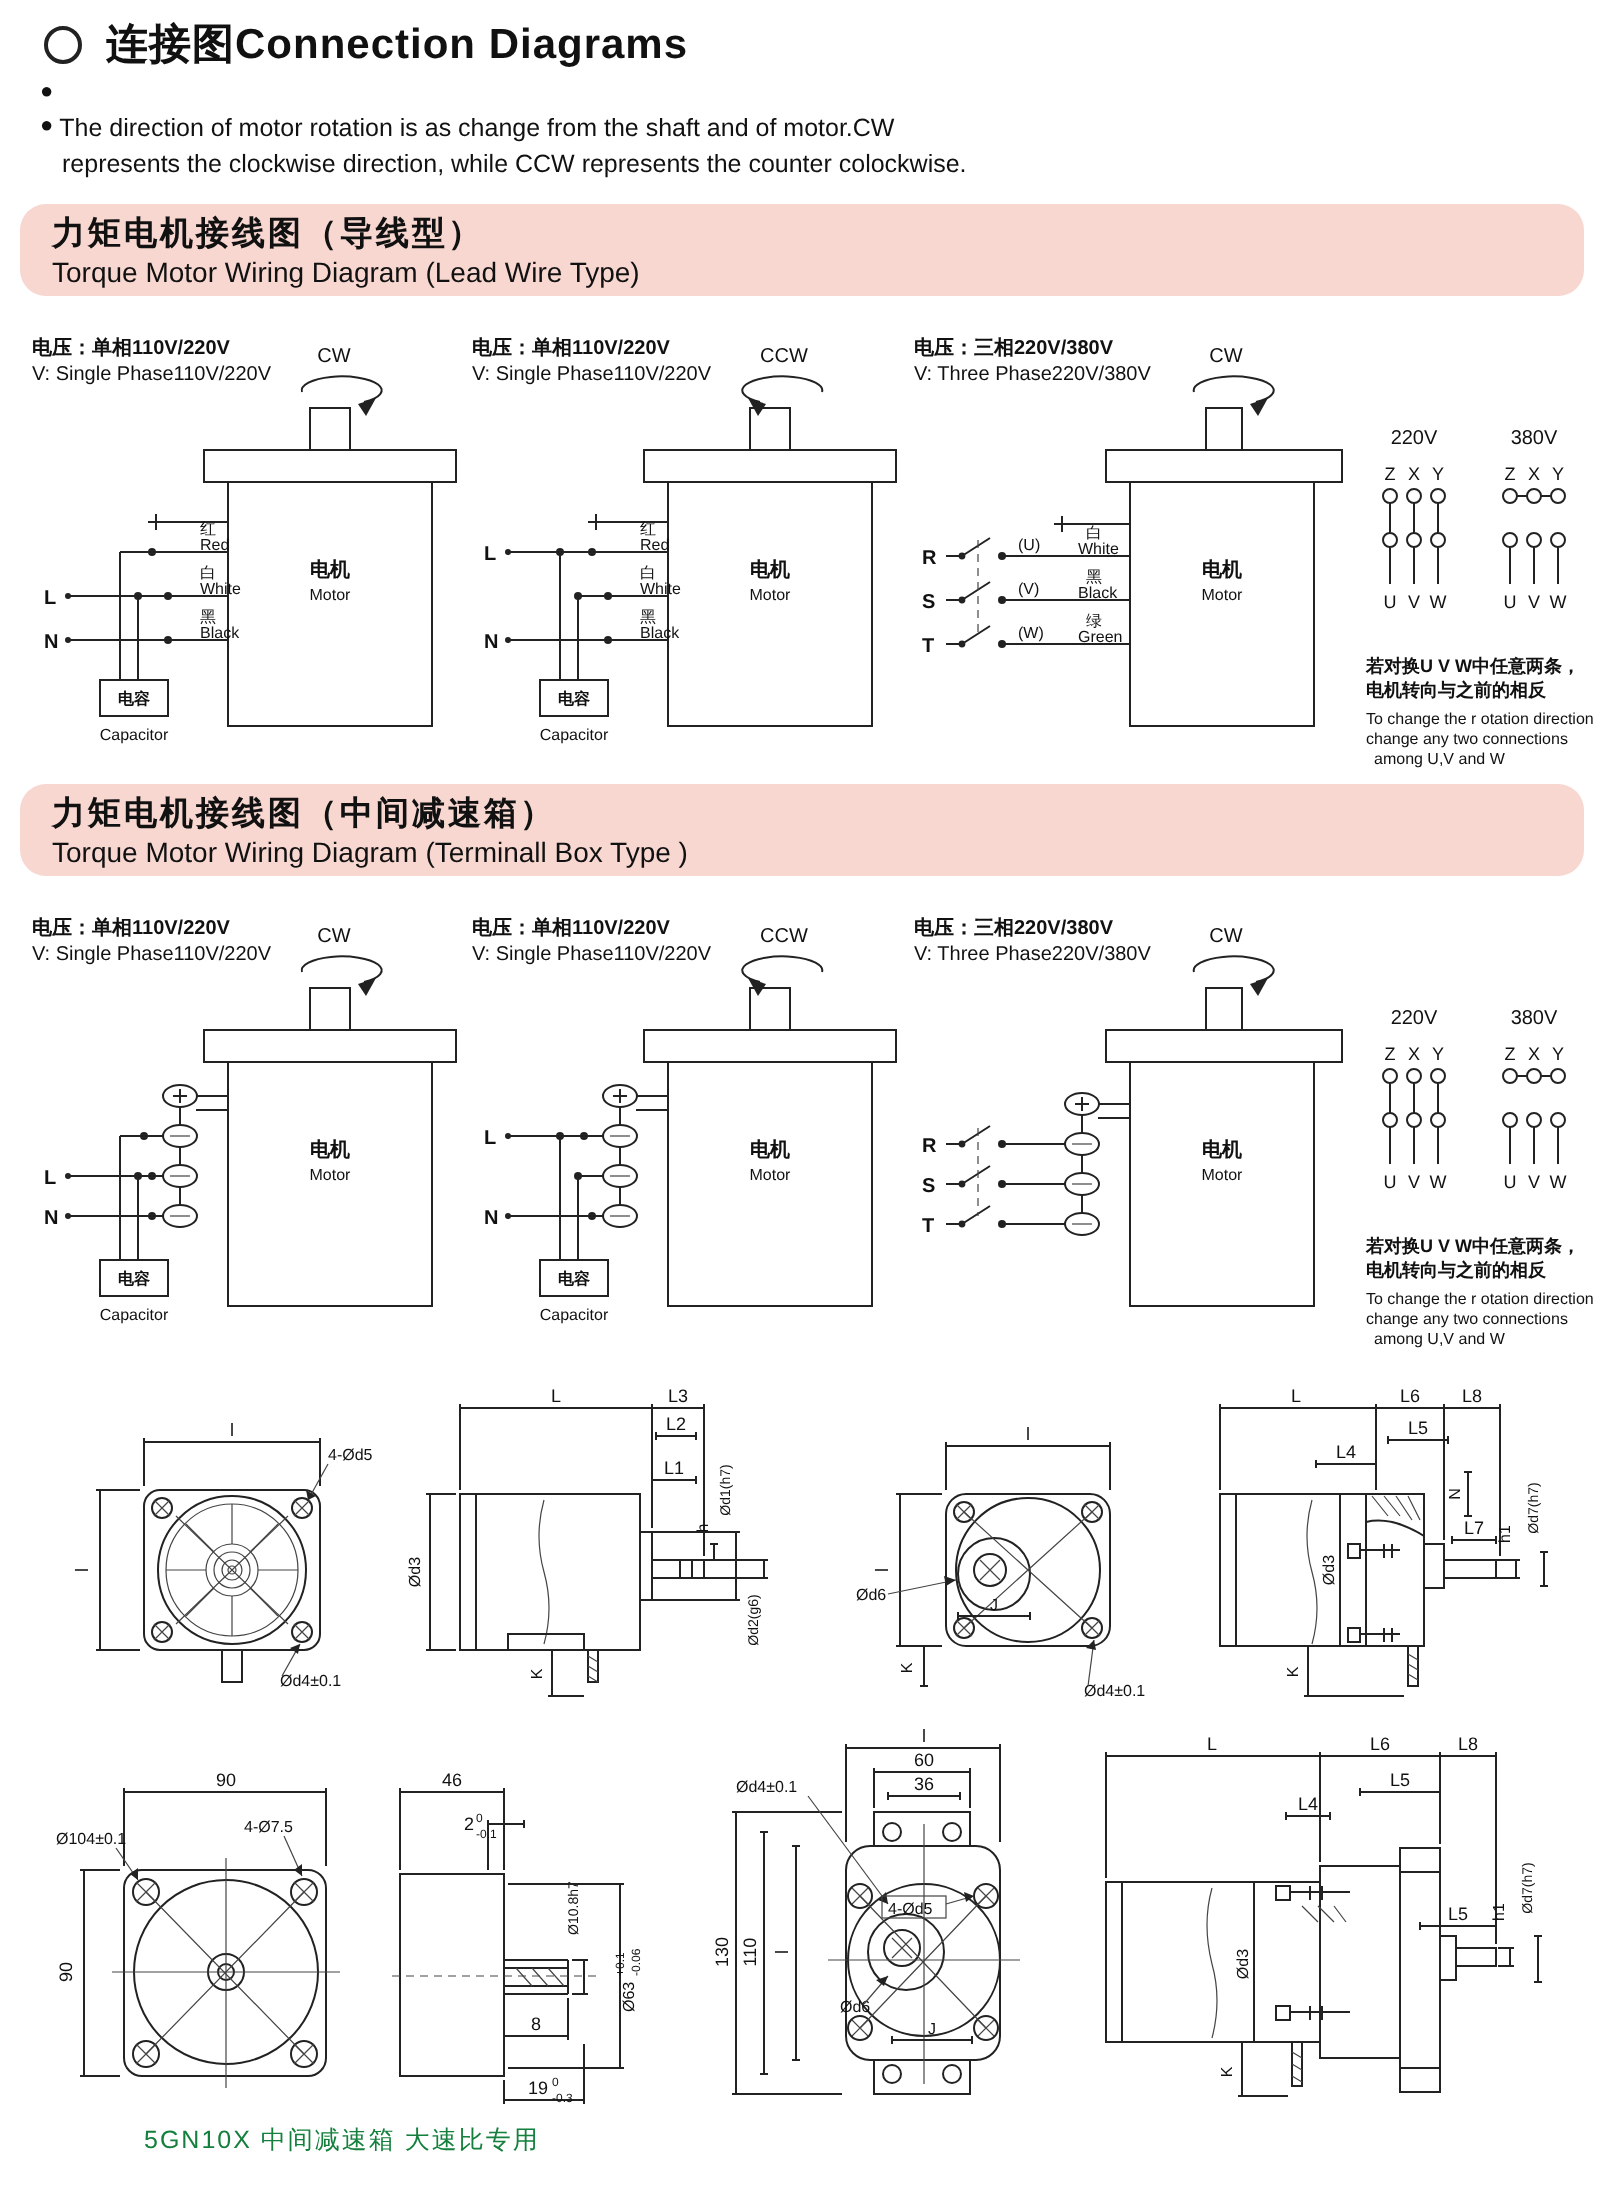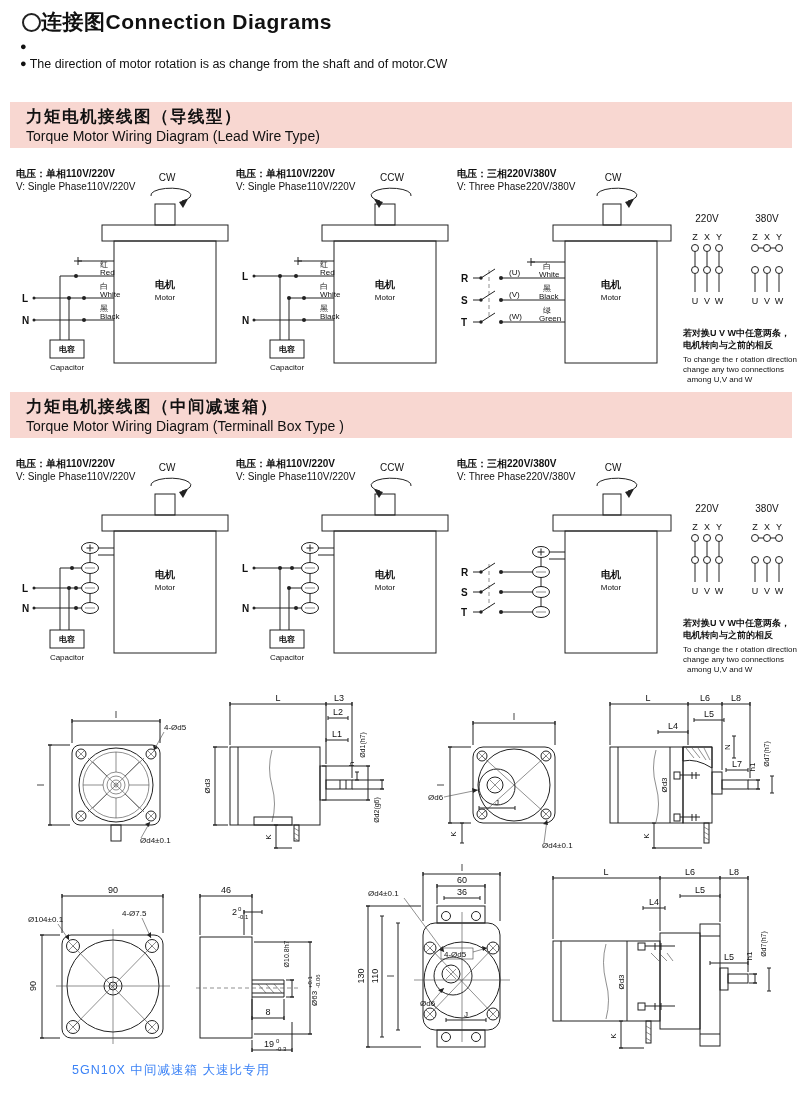--- a/index.html
+++ b/index.html
@@ -1,58 +1,61 @@
 <!DOCTYPE html>
 <html><head>
 <meta charset="utf-8">
 <style>
   html,body{margin:0;padding:0;background:#fff;}
   .page{position:relative;width:800px;height:1102px;background:#fff;overflow:hidden;
         font-family:"Liberation Sans",sans-serif;color:#111;}
-  .hdr{position:absolute;left:22px;top:8px;display:flex;align-items:center;}
+  .hdr{position:absolute;left:22px;top:8px;display:flex;align-items:center;gap:12px;}
   .hdr-circle{display:inline-block;width:15px;height:15px;border:2px solid #222;border-radius:50%;}
   .hdr h1{font-size:21px;margin:0;font-weight:bold;letter-spacing:.5px;}
   .bullets{position:absolute;left:20px;top:40px;width:700px;}
   .bl{font-size:12.5px;line-height:1.25;margin-bottom:3px;display:flex;}
   .bl .mk{margin-right:3px;font-size:11px;}
   .bl.cn{font-weight:bold;}
   .bl.en2{margin-left:11px;}
   .banner{position:absolute;left:10px;width:782px;height:46px;background:#f8d7d1;
-          padding:4px 0 4px 16px;box-sizing:border-box;}
+          padding:4px 0 4px 16px;box-sizing:border-box;border-radius:13px;}
   .banner .cn{font-size:16.5px;font-weight:bold;letter-spacing:1.5px;}
   .banner .en{font-size:14px;margin-top:0px;}
   .wd{position:absolute;}
   svg text{font-family:"Liberation Sans",sans-serif;fill:#111;}
   .s{stroke:#222;stroke-width:1;fill:none;}
   .sw{stroke:#222;stroke-width:1;fill:#fff;}
   .thin{stroke:#444;stroke-width:.6;fill:none;}
   .d{fill:#222;stroke:none;}
   .dash{stroke-dasharray:4 3;}
   .t6{font-size:6px;}.t7{font-size:7px;}.t8{font-size:8px;}.t9{font-size:9px;}
   .t10{font-size:10px;}
   .b{font-weight:bold;}
   .mid{text-anchor:middle;}
-  .cap{position:absolute;left:72px;top:1062px;font-size:12.5px;letter-spacing:1px;color:#3b82f6;}
+  .cap{position:absolute;left:72px;top:1062px;font-size:12.5px;letter-spacing:1px;color:#15803d;}
 </style>
 </head>
 <body>
 
 <div class="page">
 
   <div class="hdr">
     <span class="hdr-circle"></span>
     <h1>连接图Connection Diagrams</h1>
   </div>
   <div class="bullets">
     <div class="bl cn">
         <span class="mk">●</span>
       </div>
     <div class="bl">
         <span class="mk">●</span>
         <span>The direction of motor rotation is as change from the shaft and of motor.CW</span>
+      </div>
+    <div class="bl en2">
+        <span>represents the clockwise direction, while CCW represents the counter colockwise.</span>
       </div>
   </div>
 
   <div class="banner" style="top:102px">
     <div class="cn">力矩电机接线图（导线型）</div>
     <div class="en">Torque Motor Wiring Diagram (Lead Wire Type)</div>
   </div>
 
   <svg class="wd" style="left:14px;top:166px" width="230" height="224" viewBox="0 0 230 224">
     <text x="2" y="11" class="t10 b">电压：单相110V/220V</text>

